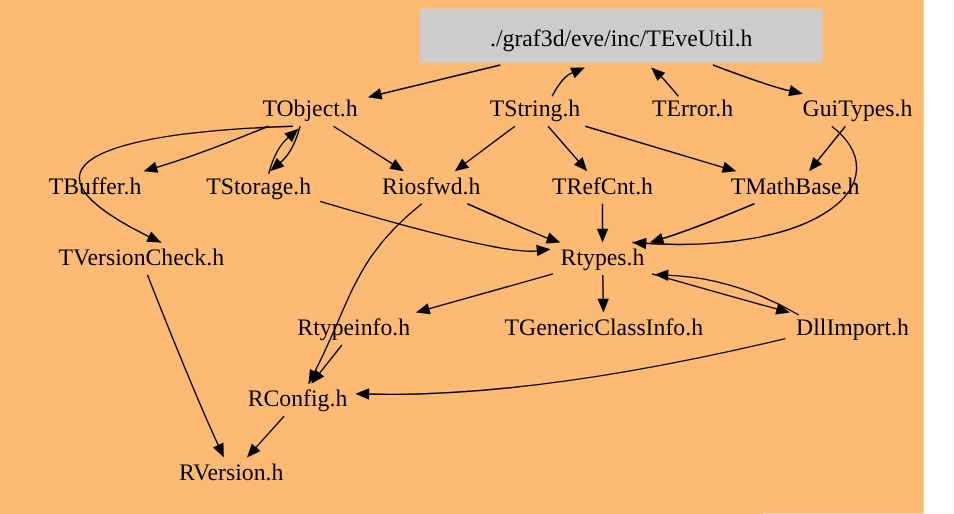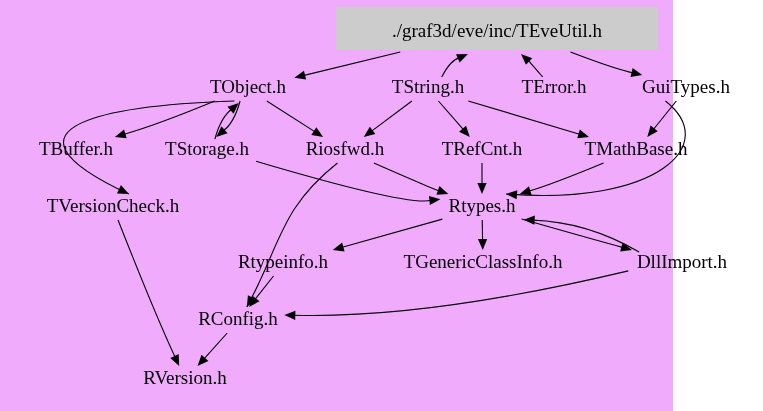--- a/index.html
+++ b/index.html
@@ -9,23 +9,23 @@
     background: #ffffff;
   }
   body {
     width: 763px;
     height: 411px;
     overflow: hidden;
     font-family: "Liberation Serif", "DejaVu Serif", serif;
   }
   #graph-root {
     position: relative;
-    width: 673px;
+    width: 739px;
     height: 411px;
-    background: #f0abfc;
+    background: #fdba74;
   }
   #graph-svg {
     position: absolute;
     left: 0;
     top: 0;
     width: 763px;
     height: 411px;
     display: block;
   }
   .node-label {

